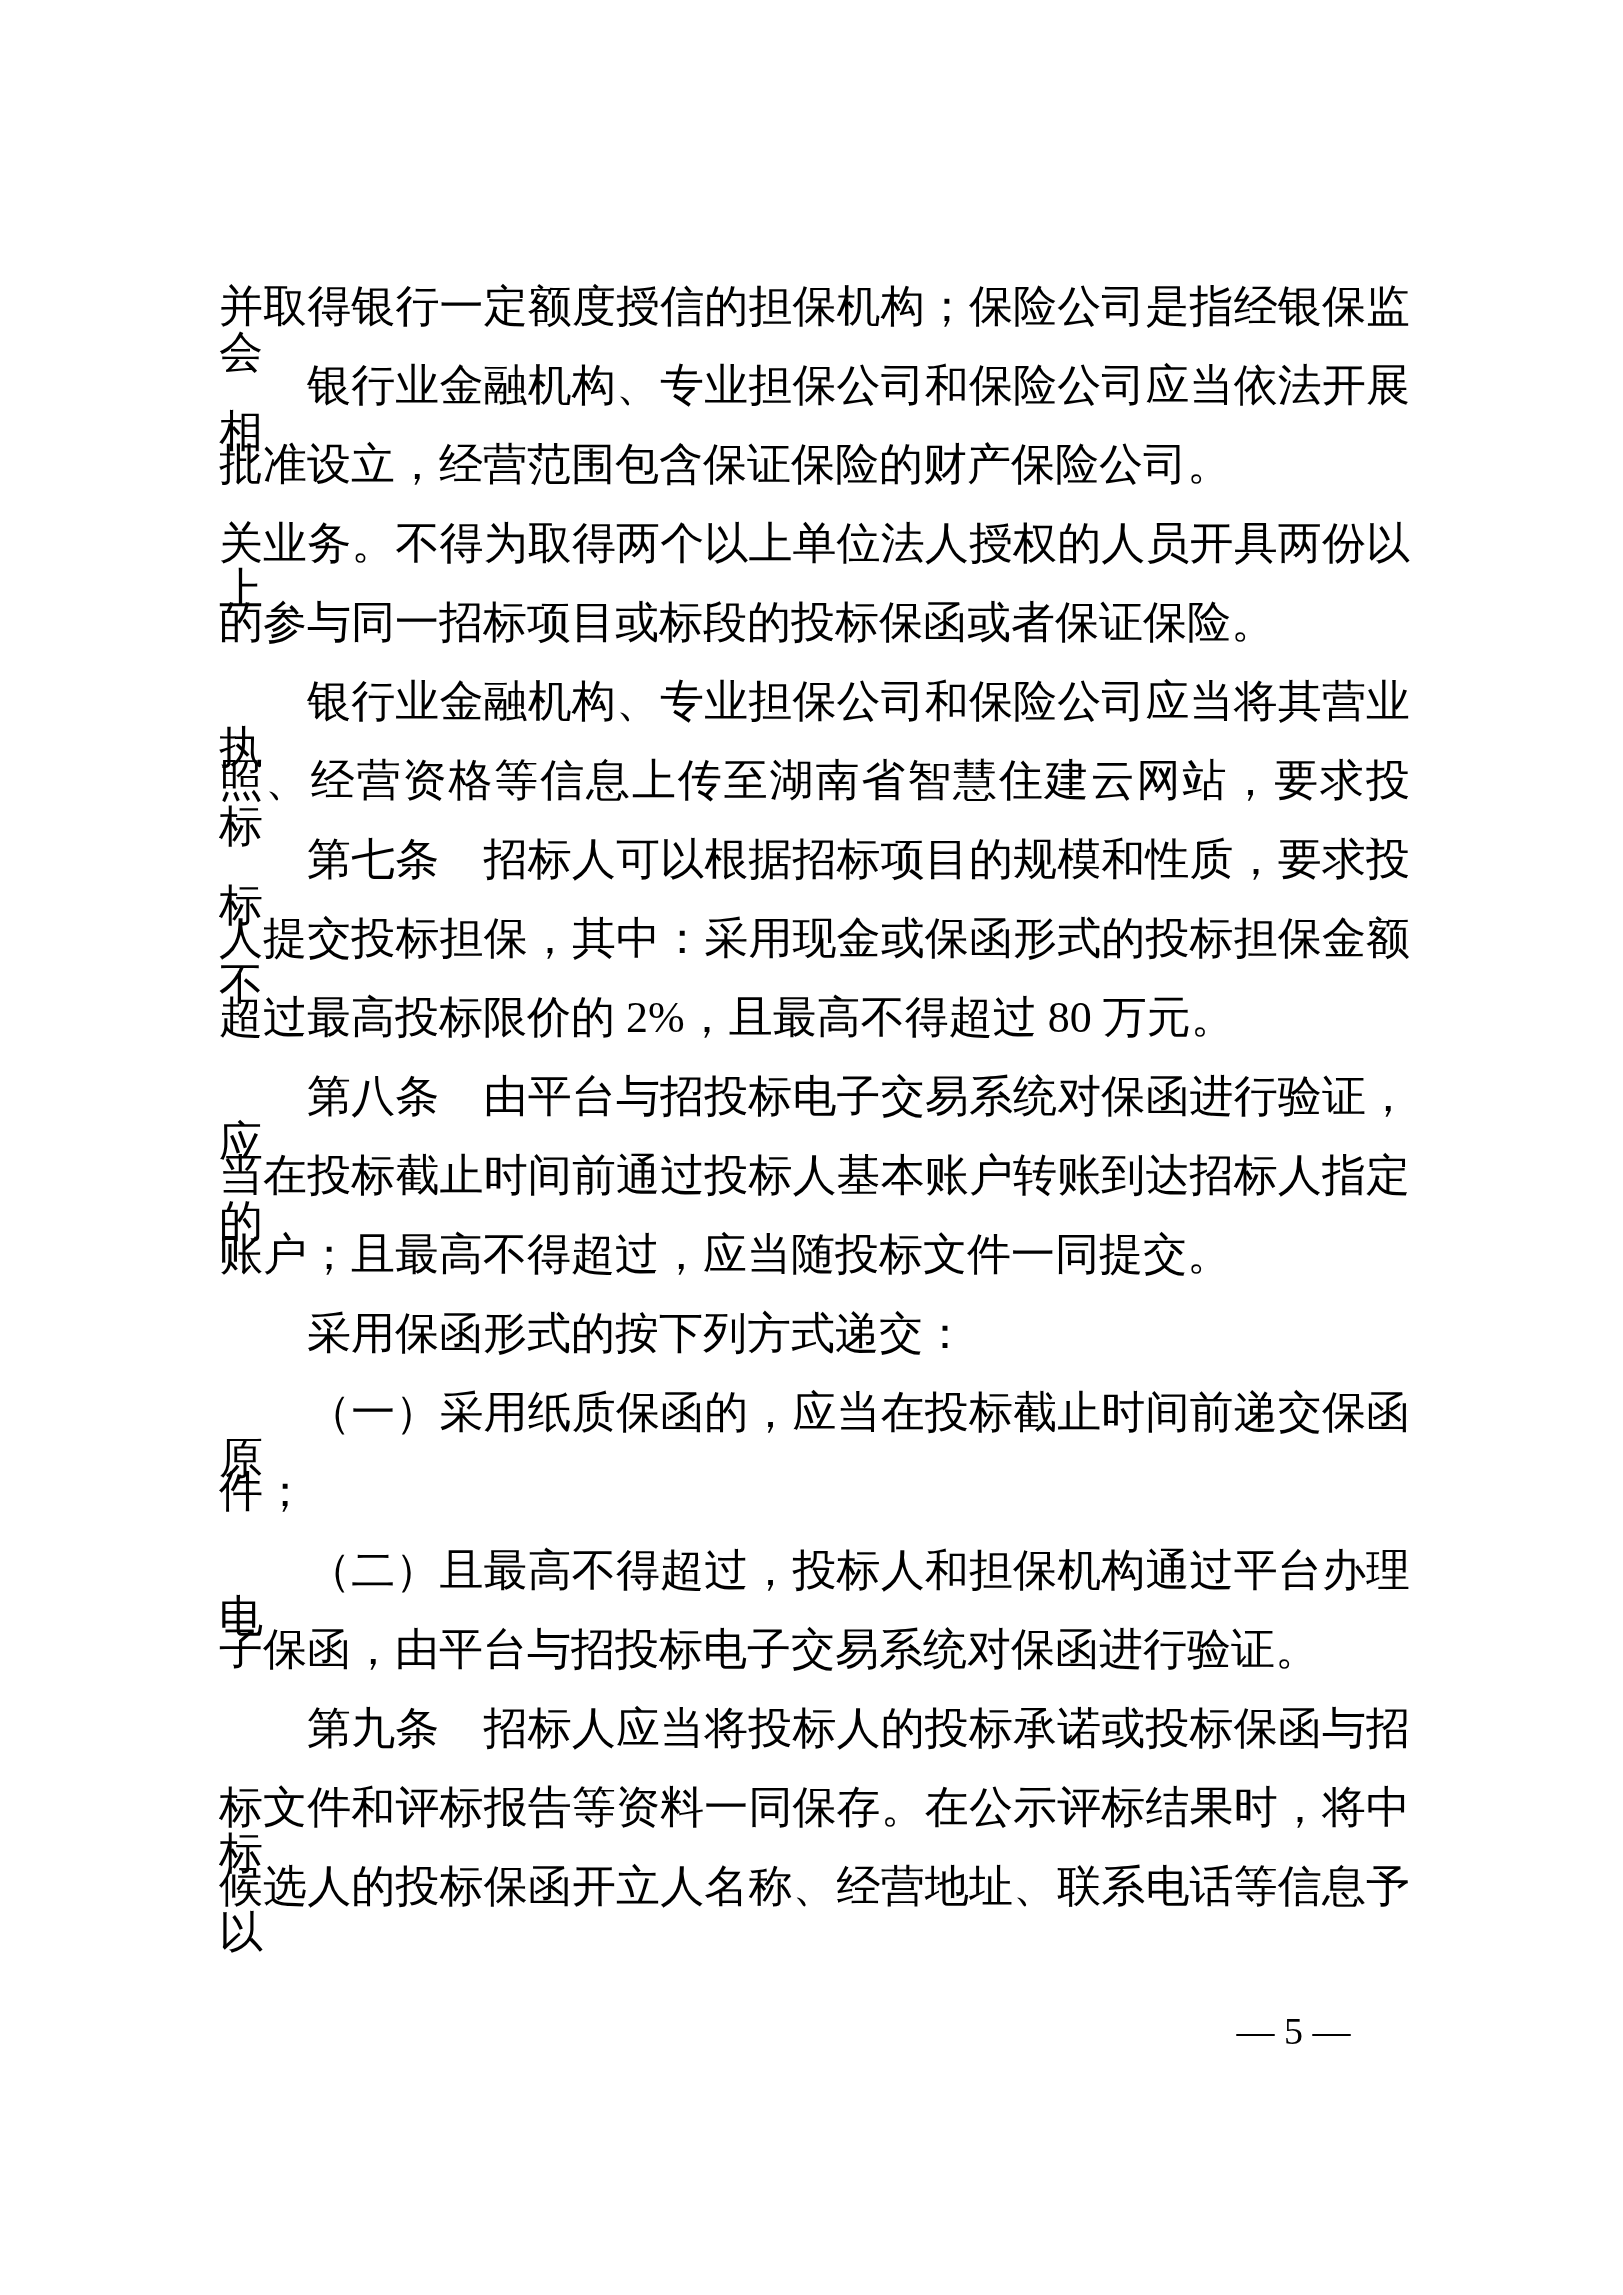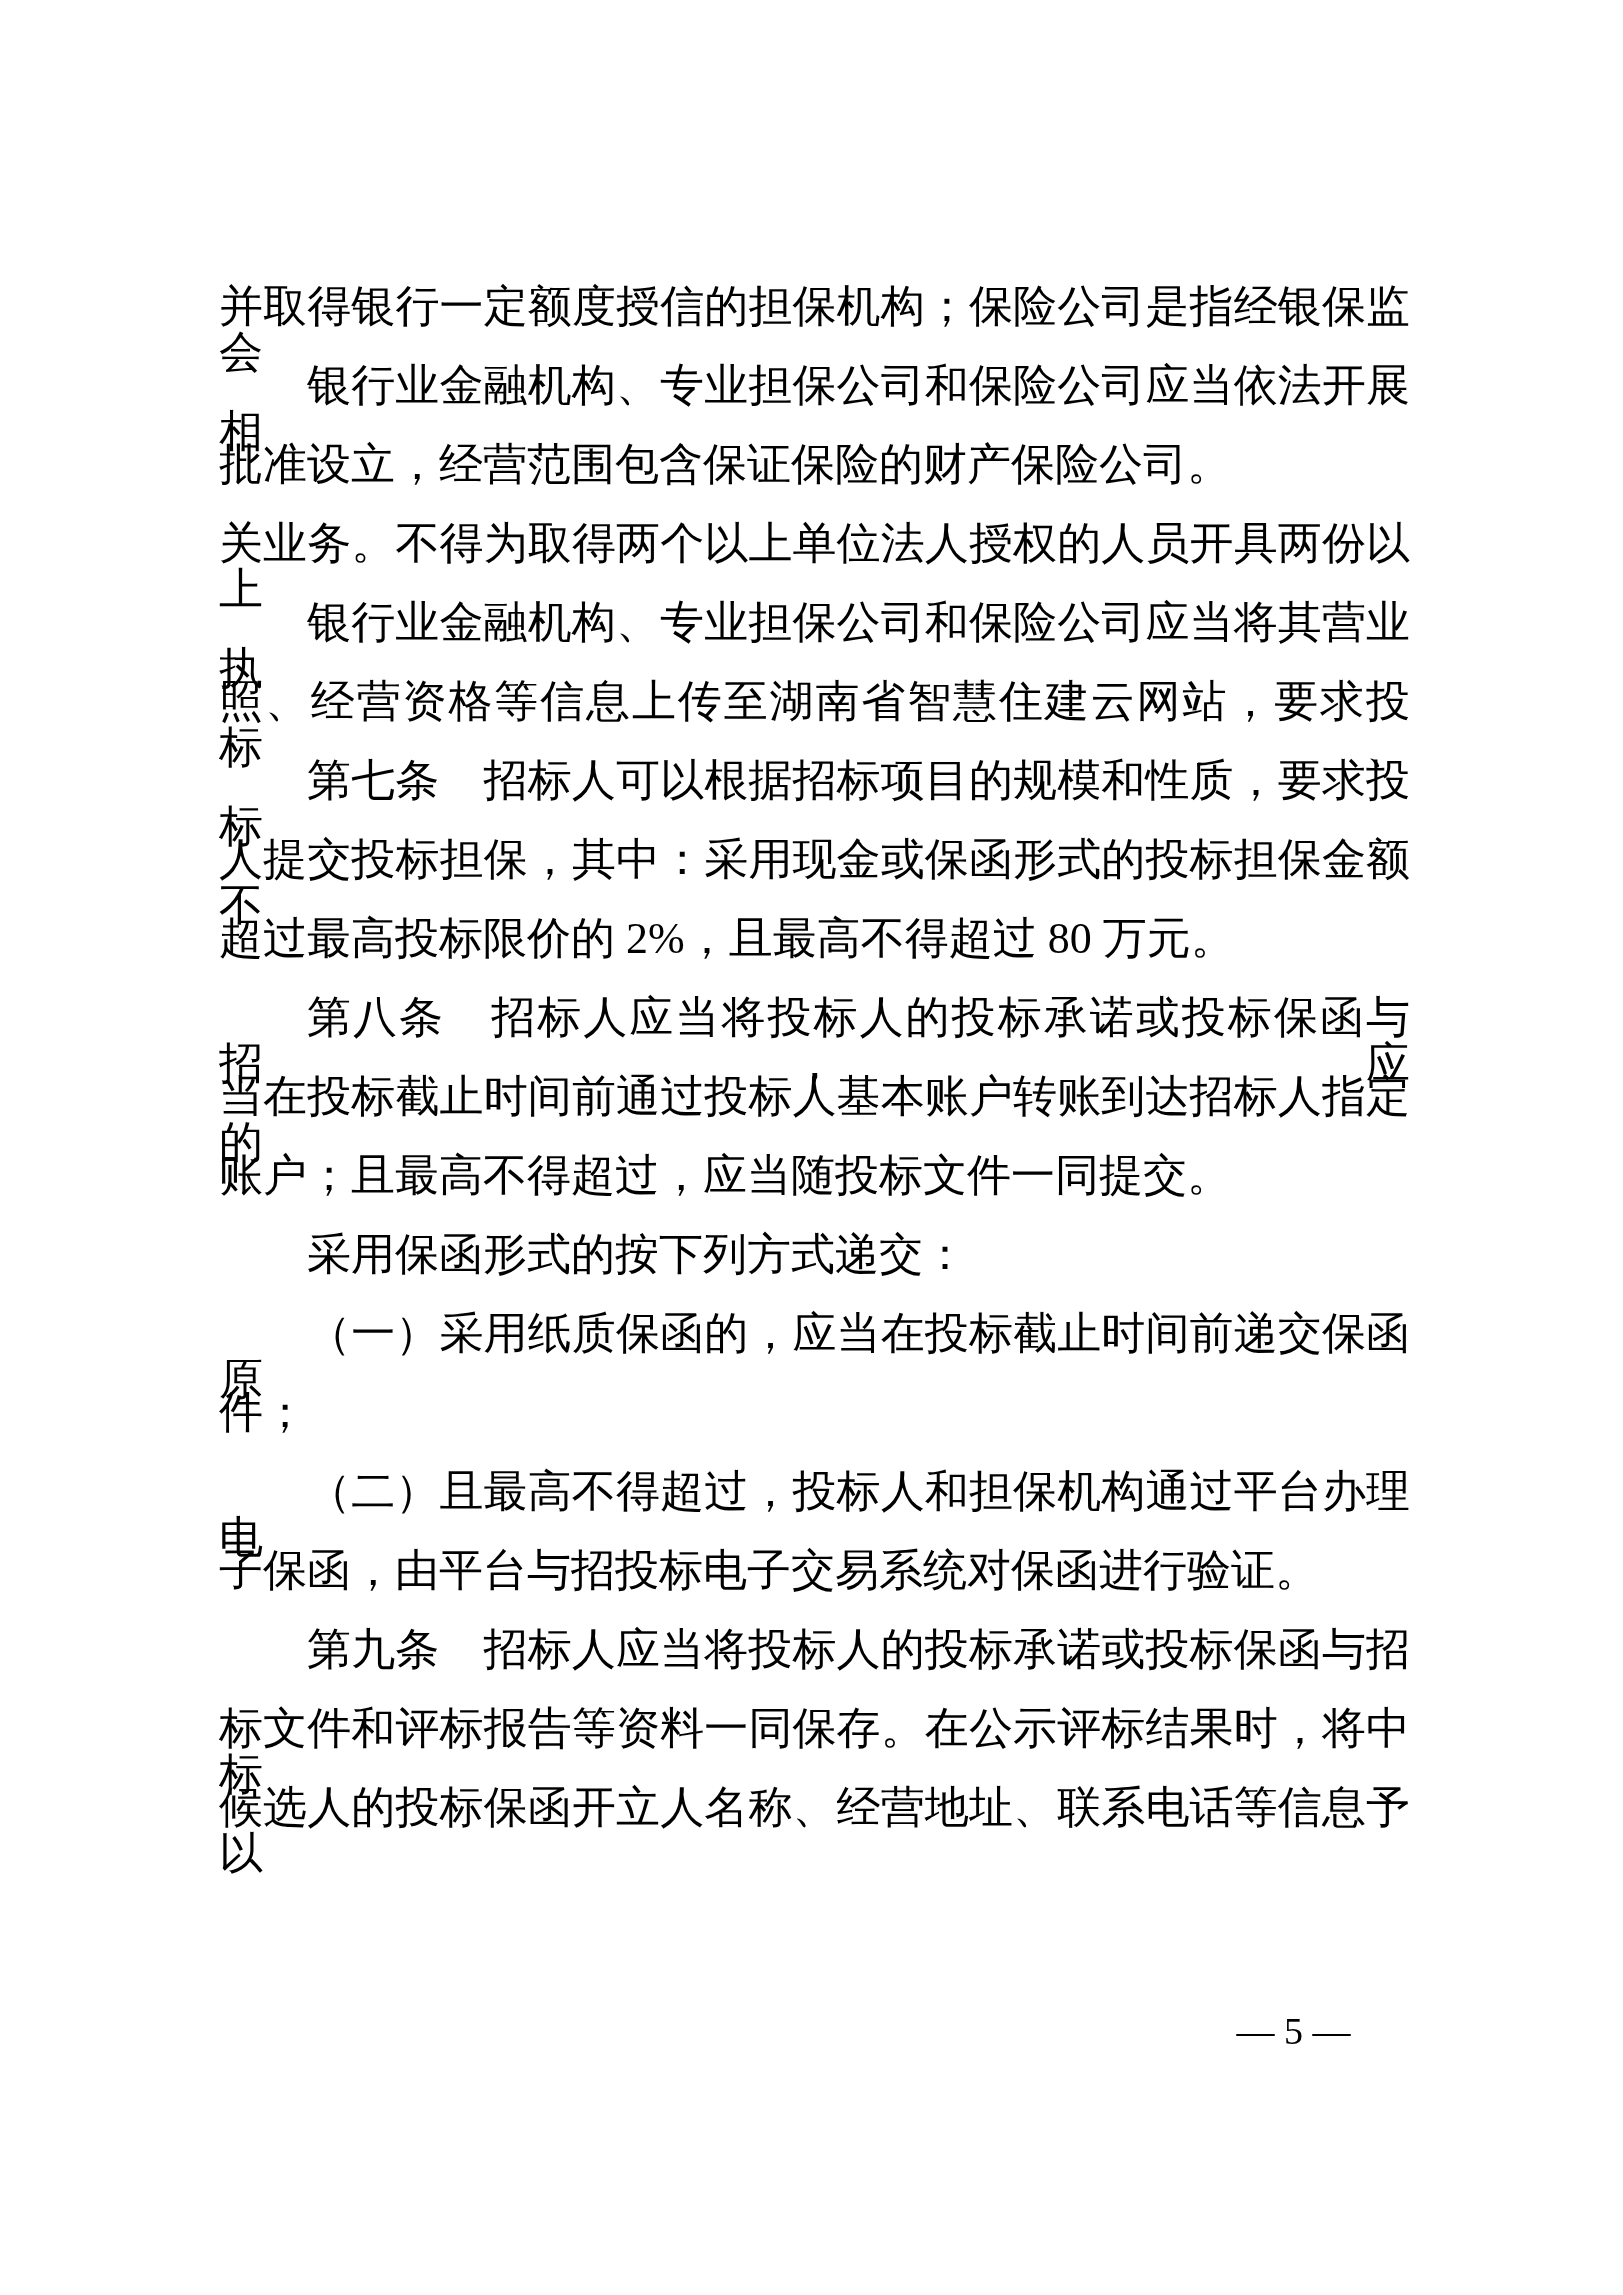--- a/index.html
+++ b/index.html
@@ -56,26 +56,27 @@
 </head>
 <body>
 
 <div class="page">
 
   <div class="text-block">
     <div class="line fill">并取得银行一定额度授信的担保机构；保险公司是指经银保监会</div>
     <div class="line fill indent">银行业金融机构、专业担保公司和保险公司应当依法开展相</div>
     <div class="line">批准设立，经营范围包含保证保险的财产保险公司。</div>
     <div class="line fill">关业务。不得为取得两个以上单位法人授权的人员开具两份以上</div>
+    <div class="line">的参与同一招标项目或标段的投标保函或者保证保险。</div>
     <div class="line fill indent">银行业金融机构、专业担保公司和保险公司应当将其营业执</div>
     <div class="line fill">照、经营资格等信息上传至湖南省智慧住建云网站，要求投标、</div>
     <div class="line fill indent">第七条　招标人可以根据招标项目的规模和性质，要求投标</div>
     <div class="line fill">人提交投标担保，其中：采用现金或保函形式的投标担保金额不</div>
     <div class="line">超过最高投标限价的 2%，且最高不得超过 80 万元。</div>
-    <div class="line fill indent">第八条　招标人应当将投标人的投标承诺或投标保函与招，应</div>
+    <div class="line fill indent">第八条　由平台与招投标电子交易系统对保函进行验证，应</div>
     <div class="line fill">当在投标截止时间前通过投标人基本账户转账到达招标人指定的</div>
     <div class="line">账户；且最高不得超过，应当随投标文件一同提交。</div>
     <div class="line indent">采用保函形式的按下列方式递交：</div>
     <div class="line fill indent">（一）采用纸质保函的，应当在投标截止时间前递交保函原</div>
     <div class="line">件；</div>
     <div class="line fill indent">（二）且最高不得超过，投标人和担保机构通过平台办理电</div>
     <div class="line">子保函，由平台与招投标电子交易系统对保函进行验证。</div>
     <div class="line fill indent">第九条　招标人应当将投标人的投标承诺或投标保函与招</div>
     <div class="line fill">标文件和评标报告等资料一同保存。在公示评标结果时，将中标</div>
     <div class="line fill">候选人的投标保函开立人名称、经营地址、联系电话等信息予以</div>

